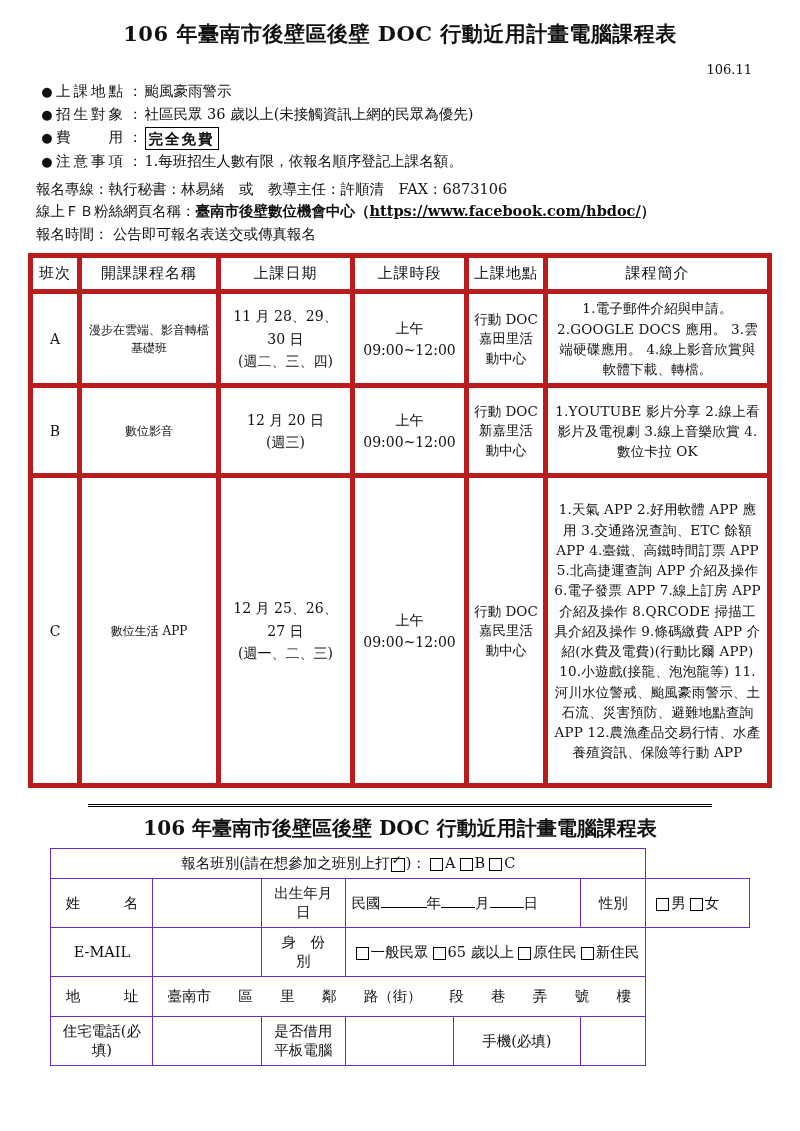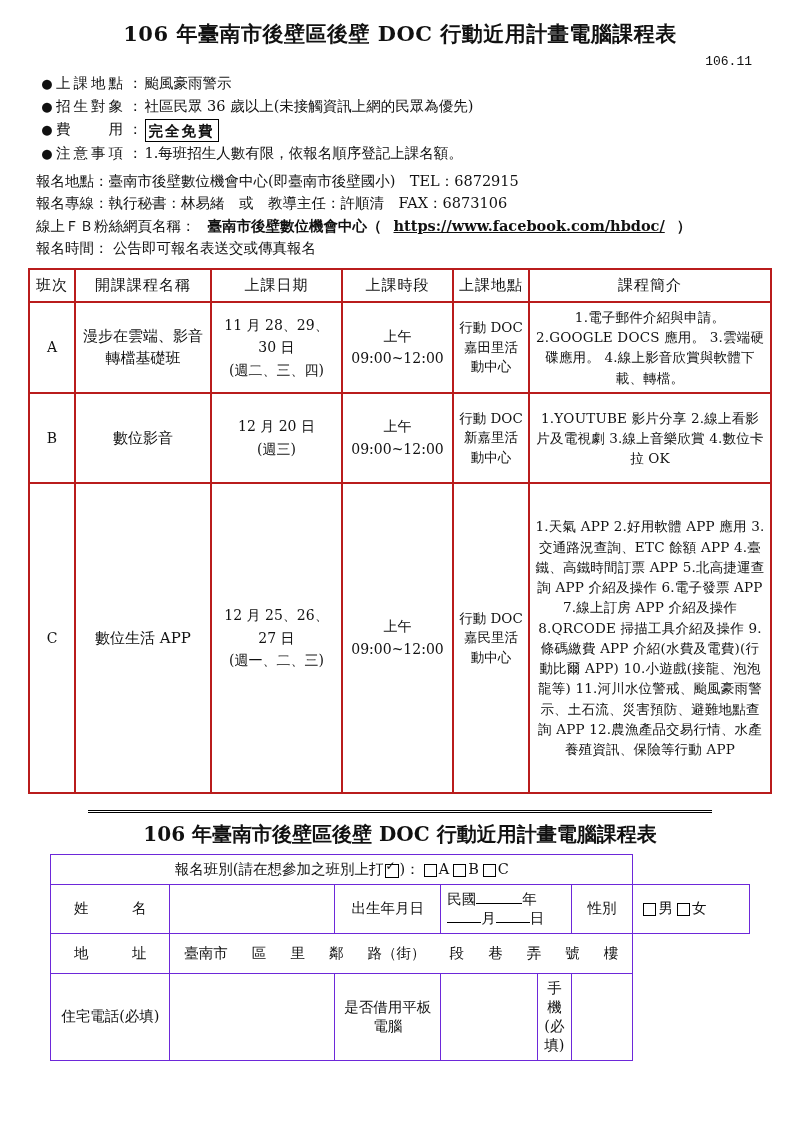--- a/index.html
+++ b/index.html
@@ -31,23 +31,22 @@
   .title2 {
     text-align: center;
     font-size: 21px;
     font-weight: bold;
     letter-spacing: 0.5px;
     margin-top: 10px;
   }
   .date-right {
     text-align: right;
     font-size: 13px;
-    margin-top: 6px;
+    margin-top: 14px;
     padding-right: 20px;
-    font-family: Liberation Mono, monospace;
   }
   .bullets {
     margin-top: 4px;
     padding-left: 10px;
     font-size: 14.5px;
     line-height: 1.5;
   }
   .bullet-row {
     display: flex;
     align-items: flex-start;
@@ -80,31 +79,31 @@
   .notes-lines div {
     white-space: nowrap;
   }
   .contact {
     margin-top: 5px;
     font-size: 14.5px;
     line-height: 1.55;
     padding-left: 8px;
   }
   .contact div { white-space: nowrap; }
-  .b { font-weight: bold; margin-left: 12px; }
+  .b { font-weight: bold; }
   .u { text-decoration: underline; }
 
   table.course {
     width: 100%;
     border-collapse: collapse;
     margin-top: 8px;
     font-size: 14px;
   }
   table.course th, table.course td {
-    border: 2px solid #b91c1c;
+    border: 5px solid #b91c1c;
     padding: 4px 5px;
     vertical-align: middle;
     text-align: center;
   }
   table.course thead th {
     font-weight: normal;
     font-size: 15px;
     letter-spacing: 1px;
     padding: 6px 2px;
   }
@@ -121,21 +120,21 @@
     letter-spacing: 0.2px;
   }
   .cell-place {
     line-height: 1.45;
     font-size: 13.5px;
   }
   .cell-date {
     line-height: 1.6;
     font-size: 14px;
   }
-  .cell-name { font-size: 15px; line-height: 1.5; }
+  .cell-name { font-size: 12px; line-height: 1.5; }
   .cell-time { font-size: 14px; line-height: 1.6; }
 
   .divider {
     margin: 16px 60px 6px 60px;
     border-top: 3px double #000;
     height: 2px;
   }
   .title3 {
     text-align: center;
     font-size: 20px;
@@ -238,21 +237,20 @@
       <div class="dot">●</div>
       <div class="blabel">注意事項</div>
       <div class="bsep">：</div>
       <div class="notes-lines">
         <div>1.每班招生人數有限，依報名順序登記上課名額。</div>
       </div>
     </div>
   </div>
 
   <div class="contact">
-    <div>報名地點：臺南市後壁數位機會中心(即臺南市後壁國小)　TEL：6872915</div>
     <div>報名專線：執行秘書：林易緒　或　教導主任：許順清　FAX：6873106</div>
     <div>
       <span>線上ＦＢ粉絲網頁名稱：</span><span class="b">臺南市後壁數位機會中心（</span><span class="b u">https://www.facebook.com/hbdoc/</span><span class="b">）</span>
     </div>
     <div>報名時間： 公告即可報名表送交或傳真報名</div>
   </div>
 
   <table class="course">
     <thead>
       <tr>
@@ -312,20 +310,28 @@
       <tr class="tall">
         <td class="center" style="width:115px;">姓　　　名</td>
         <td style="width:175px;"></td>
         <td class="center" style="width:105px;">出生年月日</td>
         <td colspan="2">
           <span>民國</span><span class="ul-space"></span><span>年</span><span class="ul-space-sm"></span><span>月</span><span class="ul-space-sm"></span><span>日</span>
         </td>
         <td class="center nowrap" style="width:52px;">性別</td>
         <td class="nowrap" style="width:110px;">
           <span class="cb"></span><span>男</span><span class="cb"></span><span>女</span>
+        </td>
+      </tr>
+      <tr class="tall">
+        <td class="center">E-MAIL</td>
+        <td></td>
+        <td class="center">身　份　別</td>
+        <td colspan="3" class="nowrap">
+          <span class="cb"></span><span>一般民眾</span><span class="cb"></span><span>65 歲以上</span><span class="cb"></span><span>原住民</span><span class="cb"></span><span>新住民</span>
         </td>
       </tr>
       <tr class="tall addr-row">
         <td class="center">地　　　址</td>
         <td colspan="5">
           <div class="addr-spread">
             <span>臺南市</span>
             <span>區</span>
             <span>里</span>
             <span>鄰</span>

